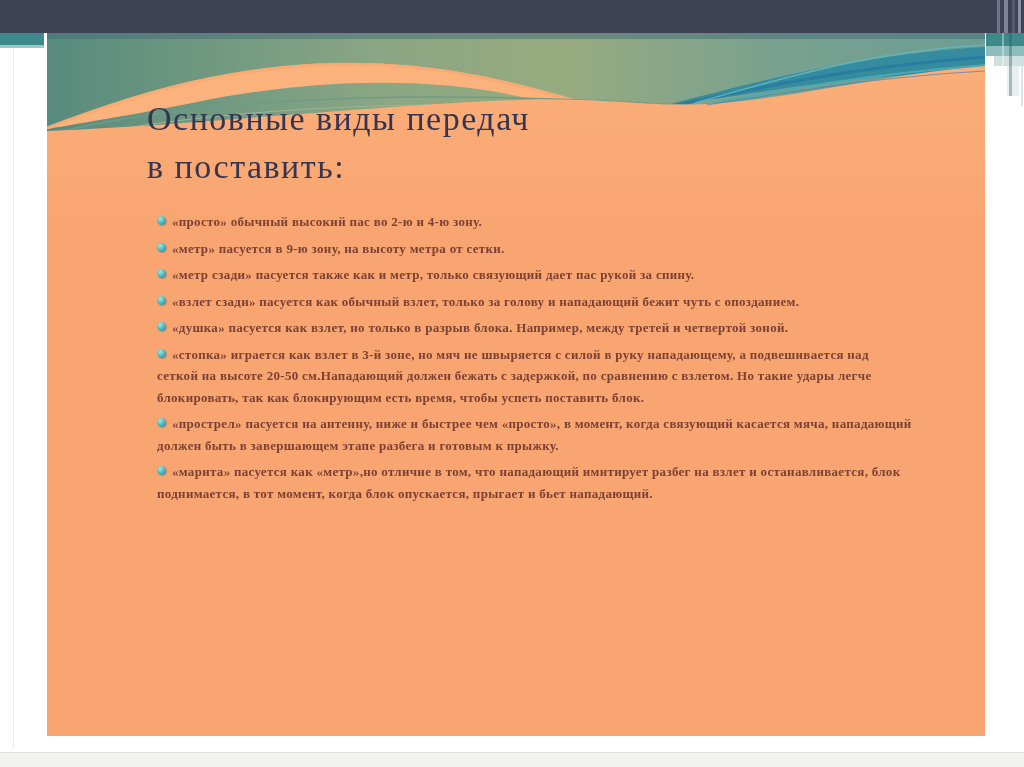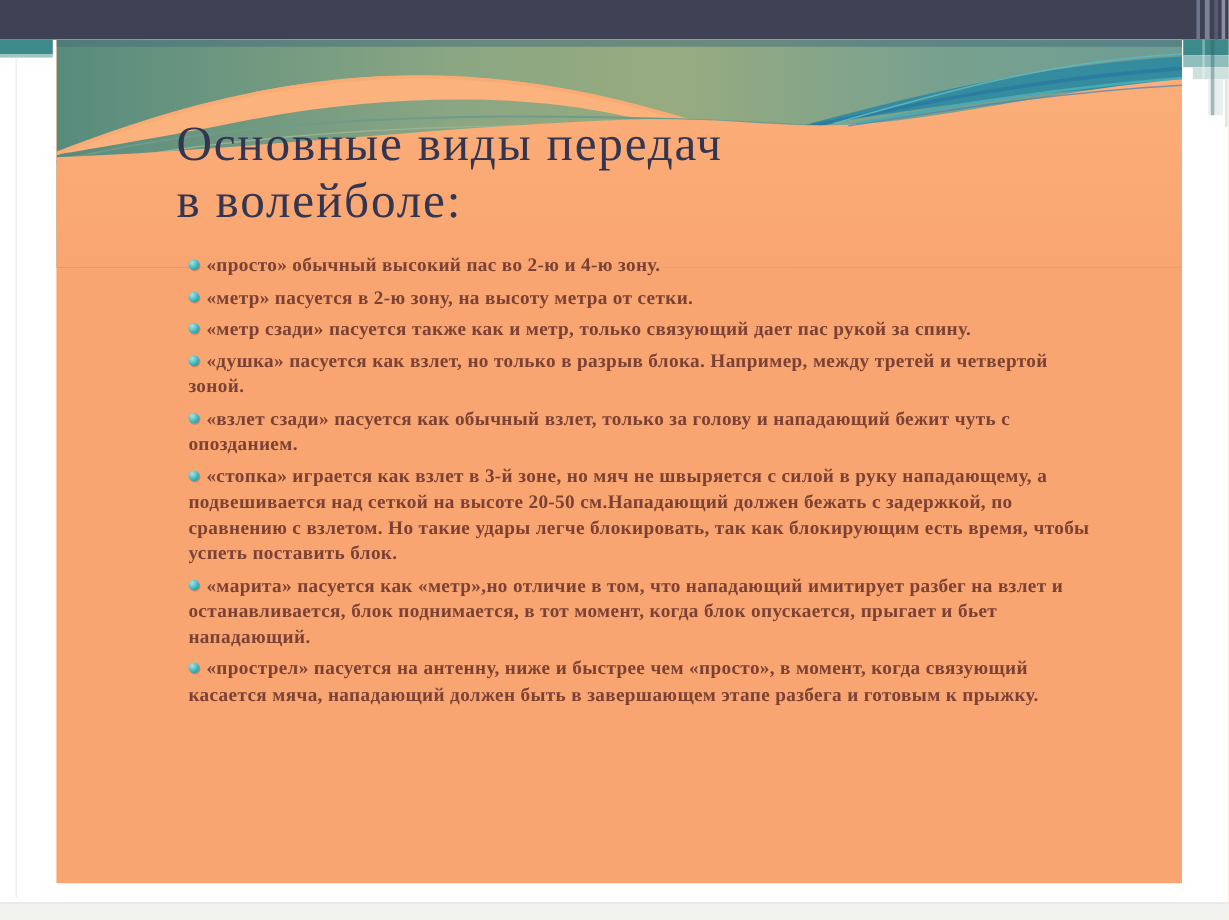--- a/index.html
+++ b/index.html
@@ -39,29 +39,29 @@
     background:#f2f2ef;border-top:1px solid #e2e2de;
   }
   
   .slide{
     position:absolute;left:47px;top:33px;width:938px;height:703px;
     background:#f9a571;overflow:hidden;
   }
   .slide-header-svg{position:absolute;left:0;top:0;width:938px;height:190px;}
   .slide-title{
     position:absolute;left:100px;top:62px;width:720px;z-index:3;
-    font-size:41px;line-height:48px;letter-spacing:1.5px;
+    font-size:34px;line-height:48px;letter-spacing:1.5px;
     color:#333551;font-weight:400;margin:0;
   }
   .bullet-list{
     position:absolute;left:110px;top:178px;width:756px;z-index:3;
     list-style:none;margin:0;padding:0;
   }
   .bullet-list li{
-    font-size:16px;line-height:21.5px;letter-spacing:0.3px;
+    font-size:13px;line-height:21.5px;letter-spacing:0.3px;
     font-weight:700;color:#7b4134;margin:0 0 5px 0;
   }
   .bullet-marker{
     display:inline-block;width:9px;height:9px;border-radius:50%;
     background:radial-gradient(circle at 35% 30%, #a8e4e0 0%, #3fb6c0 55%, #157c90 100%);
     margin-right:6px;position:relative;top:-1px;
     box-shadow:1px 1px 0 rgba(60,40,30,.25);
   }
 </style>
 </head>
@@ -120,27 +120,27 @@
     <path d="M0,95 C70,68 160,38 268,32 C388,26 480,52 580,84" fill="none" stroke="#f9ab74" stroke-width="3"></path>
 
     <path d="M-5,103 C170,58 420,58 648,73" fill="none" stroke="#6f9b8b" stroke-width="1.6"></path>
     <path d="M-5,111 C180,68 430,66 640,77" fill="none" stroke="#98b697" stroke-width="1"></path>
 
     <path d="M0,98 C150,92 330,72 470,67 C560,64 600,74 660,71 C740,67 830,42 938,33 L938,190 L0,190 Z" fill="url(#orangeGrad)"></path>
 
     <path d="M938,38 C830,44 750,58 660,72" fill="none" stroke="#4a7fb5" stroke-width="1.2" opacity="0.7"></path>
   </svg>
 
-  <h1 class="slide-title"><span>Основные виды передач</span><br><span>в волейболе:</span></h1>
+  <h1 class="slide-title"><span>Основные виды передач</span><br><span>в поставить:</span></h1>
 
   <ul class="bullet-list">
     <li><span class="bullet-marker"></span><span>«просто» обычный высокий пас во 2-ю и 4-ю зону.</span></li>
-    <li><span class="bullet-marker"></span><span>«метр» пасуется в 2-ю зону, на высоту метра от сетки.</span></li>
+    <li><span class="bullet-marker"></span><span>«метр» пасуется в 9-ю зону, на высоту метра от сетки.</span></li>
     <li><span class="bullet-marker"></span><span>«метр сзади» пасуется также как и метр, только связующий дает пас рукой за спину.</span></li>
+    <li><span class="bullet-marker"></span><span>«взлет сзади» пасуется как обычный взлет, только за голову и нападающий бежит чуть с опозданием.</span></li>
     <li><span class="bullet-marker"></span><span>«душка» пасуется как взлет, но только в разрыв блока. Например, между третей и четвертой зоной.</span></li>
-    <li><span class="bullet-marker"></span><span>«взлет сзади» пасуется как обычный взлет, только за голову и нападающий бежит чуть с опозданием.</span></li>
     <li><span class="bullet-marker"></span><span>«стопка» играется как взлет в 3-й зоне, но мяч не швыряется с силой в руку нападающему, а подвешивается над сеткой на высоте 20-50 см.Нападающий должен бежать с задержкой, по сравнению с взлетом. Но такие удары легче блокировать, так как блокирующим есть время, чтобы успеть поставить блок.</span></li>
+    <li><span class="bullet-marker"></span><span>«прострел» пасуется на антенну, ниже и быстрее чем «просто», в момент, когда связующий касается мяча, нападающий должен быть в завершающем этапе разбега и готовым к прыжку.</span></li>
     <li><span class="bullet-marker"></span><span>«марита» пасуется как «метр»,но отличие в том, что нападающий имитирует разбег на взлет и останавливается, блок поднимается, в тот момент, когда блок опускается, прыгает и бьет нападающий.</span></li>
-    <li><span class="bullet-marker"></span><span>«прострел» пасуется на антенну, ниже и быстрее чем «просто», в момент, когда связующий касается мяча, нападающий должен быть в завершающем этапе разбега и готовым к прыжку.</span></li>
   </ul>
 </div>
 
 <div class="bottom-strip"></div>
 
 </body></html>

